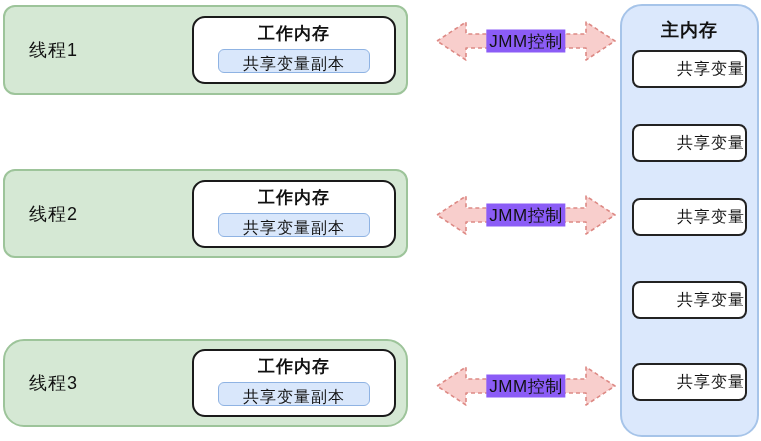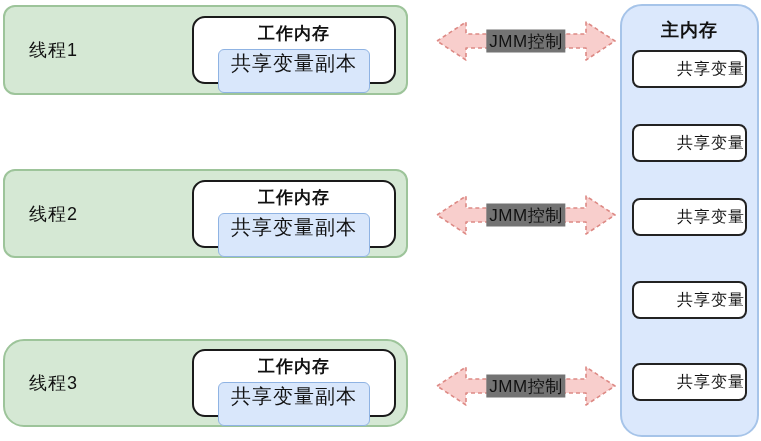--- a/index.html
+++ b/index.html
@@ -55,24 +55,24 @@
   .wm-title {
     margin-top: 4px;
     text-align: center;
     font-size: 17px;
     font-weight: bold;
     letter-spacing: 1px;
   }
   .var-copy {
     margin: 4px auto 0;
     width: 152px;
-    height: 44px;
+    height: 24px;
     line-height: 27px;
     text-align: center;
-    font-size: 20px;
+    font-size: 16px;
     background: #d9e7fb;
     border: 1.5px solid #8fb3e3;
     border-radius: 6px;
     letter-spacing: 1px;
   }
 
   
   .arrow {
     position: absolute;
     left: 435px;
@@ -81,21 +81,21 @@
   }
   .arrow-1 { top: 19px; }
   .arrow-2 { top: 193px; }
   .arrow-3 { top: 364px; }
   .arrow svg { display: block; width: 182px; height: 44px; }
   .arrow-label {
     position: absolute;
     left: 50%;
     top: 50%;
     transform: translate(-50%, -50%);
-    background: #737373;
+    background: #8b5cf6;
     padding: 0 3px;
     font-size: 17px;
     color: #111;
     white-space: nowrap;
     letter-spacing: 0.5px;
   }
 
   
   .main-memory {
     position: absolute;

